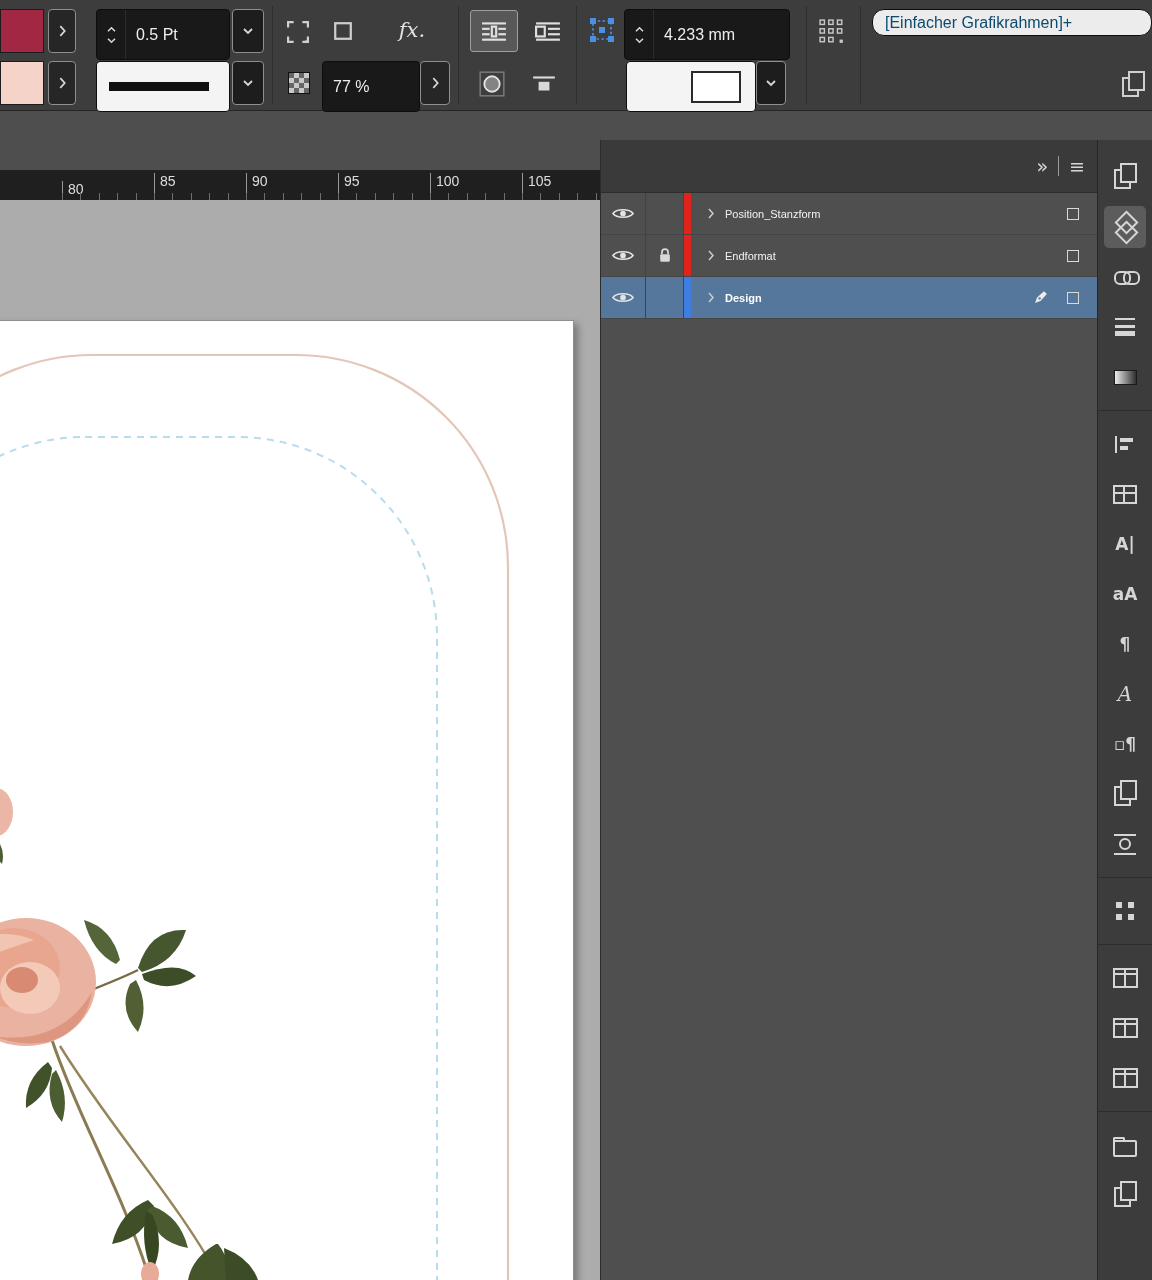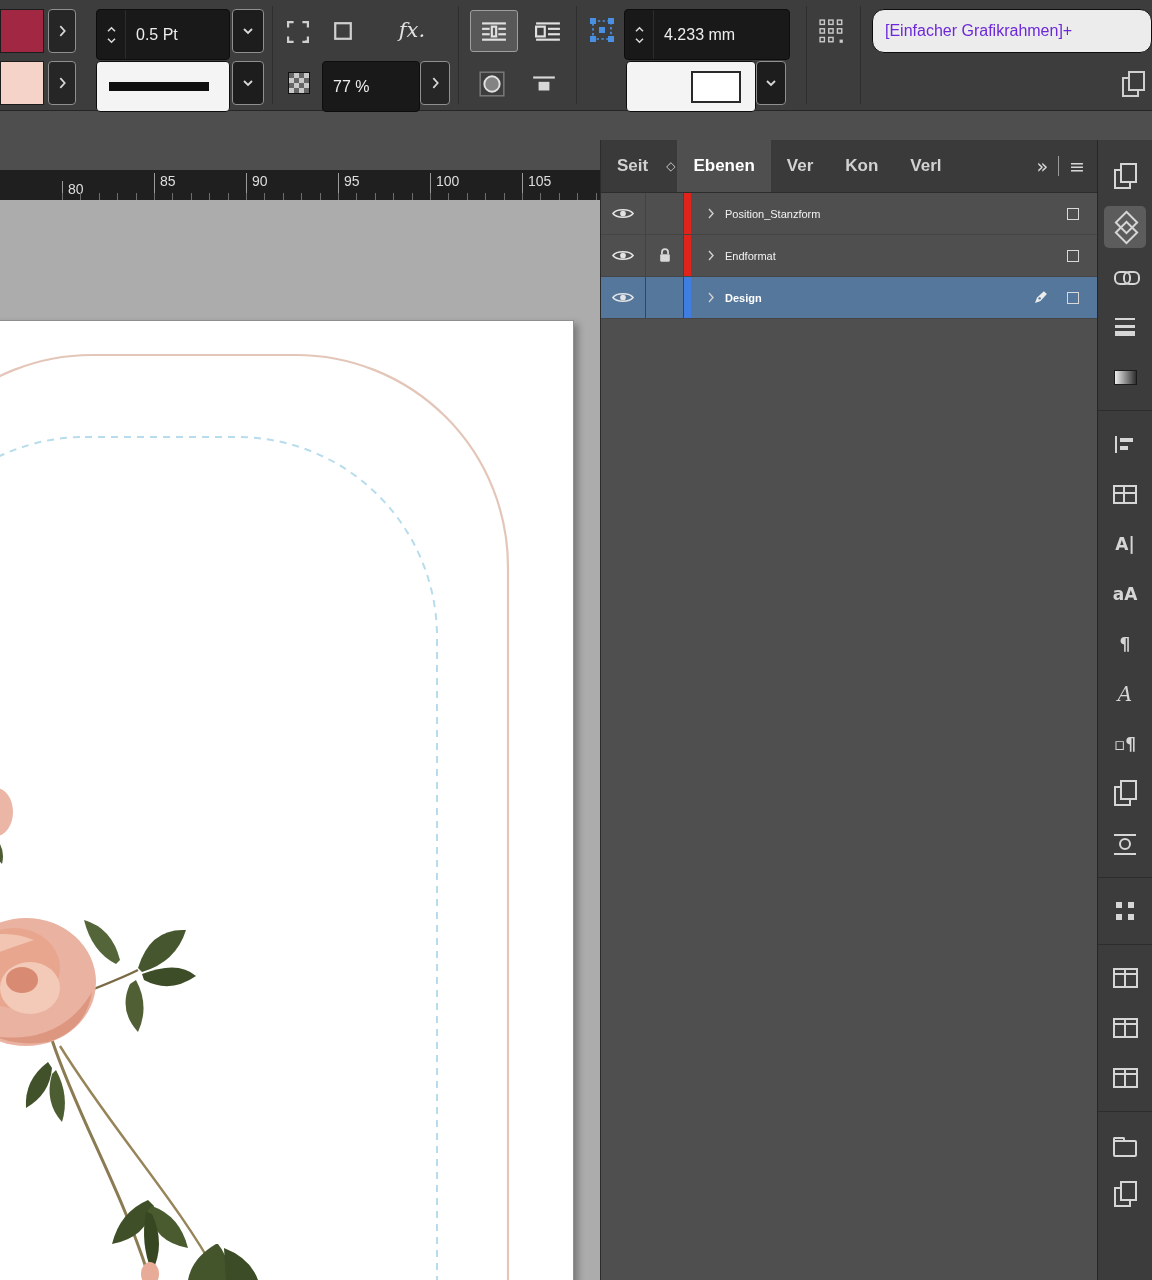--- a/index.html
+++ b/index.html
@@ -16,21 +16,21 @@
   .tb-field{position:absolute;height:51px;background:#191919;border:1px solid #0d0d0d;border-radius:4px;color:#ededed;font-size:16px;display:flex;align-items:center;box-sizing:border-box}
   .tb-field .stepper{width:28px;height:100%;display:flex;flex-direction:column;align-items:center;justify-content:center;gap:4px;border-right:1px solid #2c2c2c;cursor:pointer}
   .tb-field .field-text{padding-left:10px;white-space:nowrap}
   .dd-btn{position:absolute;width:32px;height:44px;background:#1d1d1d;border:1px solid #8f8f8f;border-radius:4px;display:flex;align-items:center;justify-content:center;padding:0;cursor:pointer}
   .white-field{background:#f4f4f4;border:1px solid #0d0d0d}
   .stroke-line{height:9px;background:#101010;width:100px;margin-left:12px}
   .preview-rect{width:46px;height:28px;border:2px solid #2a2a2a;margin-left:64px;background:#fff}
   .icon-btn{position:absolute;background:transparent;border:none;display:flex;align-items:center;justify-content:center;padding:0;cursor:pointer}
   .icon-btn.sel{background:#585858;border:1px solid #9e9e9e;border-radius:3px}
   .fx-label{font-family:"DejaVu Serif",serif;font-style:italic;font-size:21px;color:#e2e2e2}
-  .style-field{position:absolute;height:44px;background:#ececec;border:1px solid #0d0d0d;border-radius:12px;color:#6d28d9;font-size:16px;display:flex;align-items:center;padding-left:12px;box-sizing:border-box}
+  .style-field{position:absolute;height:27px;background:#ececec;border:1px solid #0d0d0d;border-radius:12px;color:#0c4a6e;font-size:16px;display:flex;align-items:center;padding-left:12px;box-sizing:border-box}
   .checker{width:20px;height:20px;background:repeating-conic-gradient(#c8c8c8 0 90deg,#666 0 180deg) 0 0/10px 10px;border:1px solid #111}
   
   .midstrip{position:absolute;left:0;top:110px;width:1152px;height:60px;background:#4e4e4e;z-index:1}
   .ruler{position:absolute;left:0;top:170px;width:600px;height:30px;background:#1f1f1f;z-index:2;overflow:hidden}
   .ruler::after{content:"";position:absolute;left:62px;right:0;bottom:0;height:7px;
     background:repeating-linear-gradient(90deg,#6d6d6d 0 1px,transparent 1px 18.4px)}
   .tick{position:absolute;top:3px;height:24px;border-left:1px solid #9a9a9a;padding-left:5px;color:#dedede;font-size:14px}
   
   .canvas{position:absolute;left:0;top:200px;width:600px;height:1080px;background:#acacac;overflow:hidden;z-index:2}
   .page{position:absolute;left:-40px;top:120px;width:613px;height:1200px;background:#ffffff;border-top:1px solid #8f8f8f;border-right:1px solid #8f8f8f;box-shadow:4px 4px 7px rgba(0,0,0,.30)}
@@ -309,38 +309,20 @@
       <ellipse cx="14" cy="768" rx="46" ry="40" fill="#e9a68f"></ellipse>
       <ellipse cx="30" cy="788" rx="30" ry="26" fill="#f3c9b8"></ellipse>
       <ellipse cx="22" cy="780" rx="16" ry="13" fill="#d98a72"></ellipse>
       <path d="M-30 744 Q 0 726 34 740 Q 10 748 -12 756 Z" fill="#f2c4b2"></path>
     </g>
   </svg>
 </div>
 
 <div class="panel">
   <div class="tabbar">
-    <div style="display:flex;align-items:stretch">
-        <div class="tab">
-          <span>Seit</span>
-        </div>
-        <span class="tab-scroll">◇</span>
-        <div class="tab active">
-          <span>Ebenen</span>
-        </div>
-        <div class="tab">
-          <span>Ver</span>
-        </div>
-        <div class="tab">
-          <span>Kon</span>
-        </div>
-        <div class="tab">
-          <span>Verl</span>
-        </div>
-      </div>
     <div class="tab-ctrls">
       <span class="glyph">»</span>
       <span class="bar"></span>
       <span class="glyph">≡</span>
     </div>
   </div>
   <div>
       <div class="layer-row">
         <button class="eye-cell">
           <svg viewBox="0 0 24 16" width="22" height="15">

